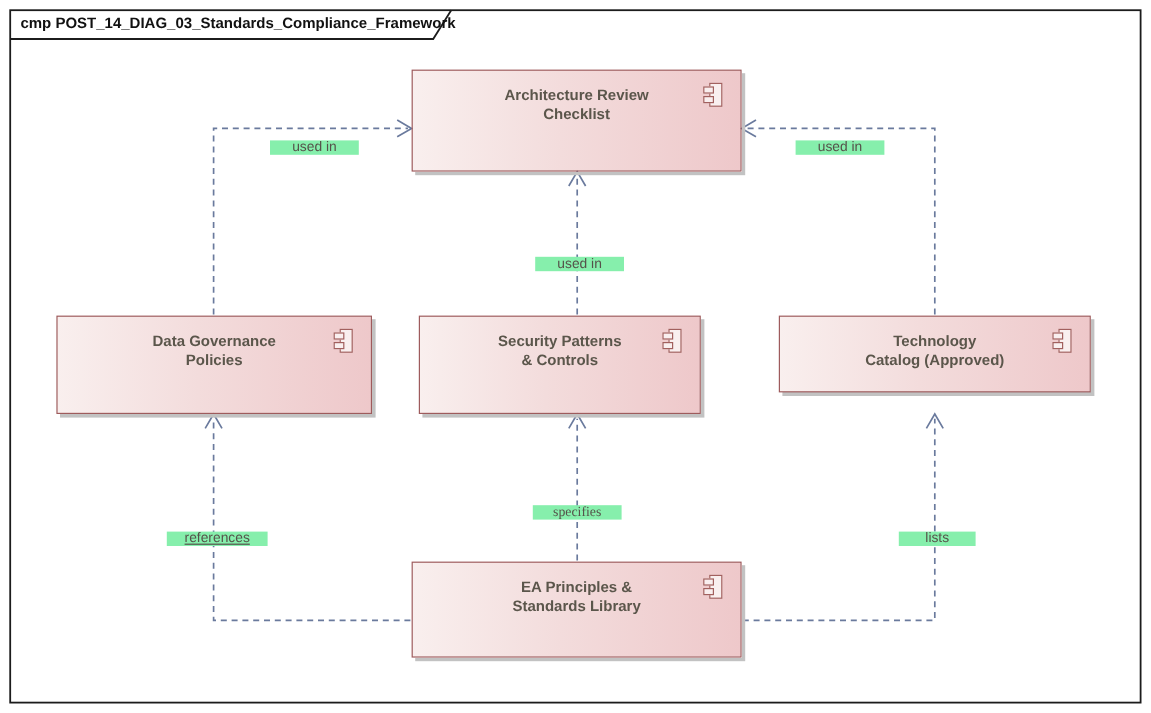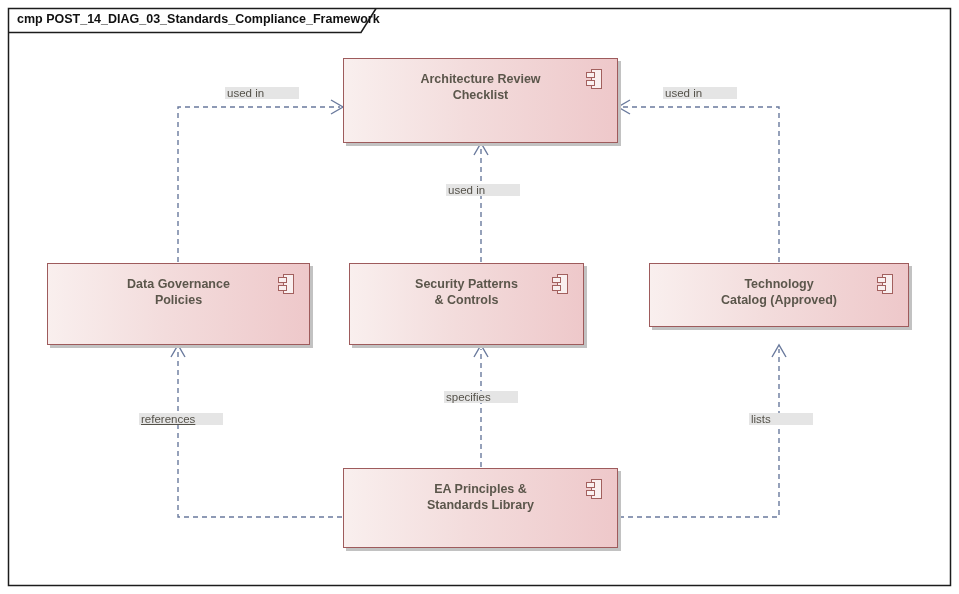--- a/index.html
+++ b/index.html
@@ -29,22 +29,22 @@
     position:absolute;left:5px;top:0;width:11px;height:20px;
     border:1.4px solid #a2605e;background:#f9efef;box-sizing:border-box;
   }
   .comp-icon .itab{
     position:absolute;left:0;width:9px;height:6px;
     border:1.4px solid #a2605e;background:#f9efef;box-sizing:border-box;
   }
   .comp-icon .t1{top:3px;}
   .comp-icon .t2{top:11px;}
   .conn-label{
-    position:absolute;font-size:11.5px;color:#55524a;background:#e5e5e5;
-    text-align:left;white-space:nowrap;padding:0 2px;
+    position:absolute;font-size:11.5px;color:#55524a;background:#86efac;
+    text-align:center;white-space:nowrap;padding:0 2px;margin-top:30px;
   }
 </style>
 </head>
 <body>
 
 <div class="stage">
 
   <svg class="layer" width="959" height="594" viewBox="0 0 959 594">
 
     <rect x="8.5" y="8.5" width="942" height="577" fill="#ffffff" stroke="#1c1c1c" stroke-width="1.5"></rect>
@@ -132,16 +132,16 @@
       <div class="ibody"></div>
         <div class="itab t1"></div>
         <div class="itab t2"></div>
     </div>
   </div>
 
   <div class="conn-label" style="left:225px;top:87px;width:70px;">used in</div>
   <div class="conn-label" style="left:663px;top:87px;width:70px;">used in</div>
   <div class="conn-label" style="left:446px;top:184px;width:70px;">used in</div>
   <div class="conn-label" style="left:139px;top:413px;width:80px;text-decoration:underline;">references</div>
-  <div class="conn-label" style="left:444px;top:391px;width:70px;">specifies</div>
+  <div class="conn-label" style="left:444px;top:391px;width:70px;font-family:Liberation Serif, serif;">specifies</div>
   <div class="conn-label" style="left:749px;top:413px;width:60px;">lists</div>
 
 </div>
 
 </body></html>

